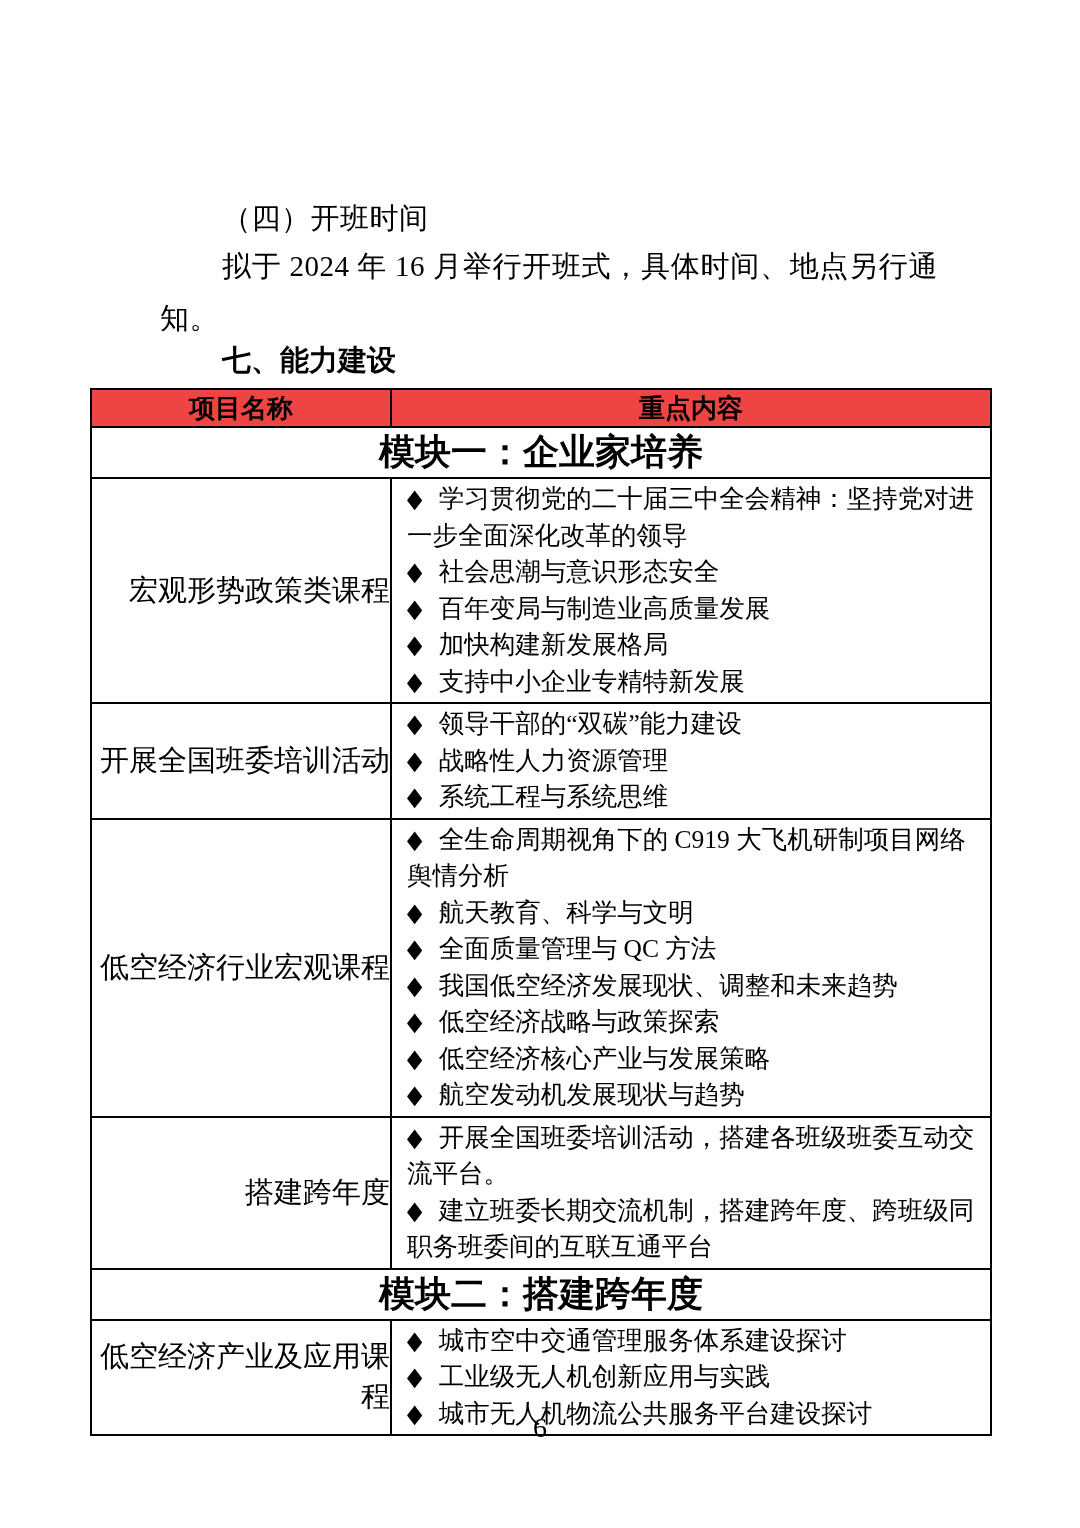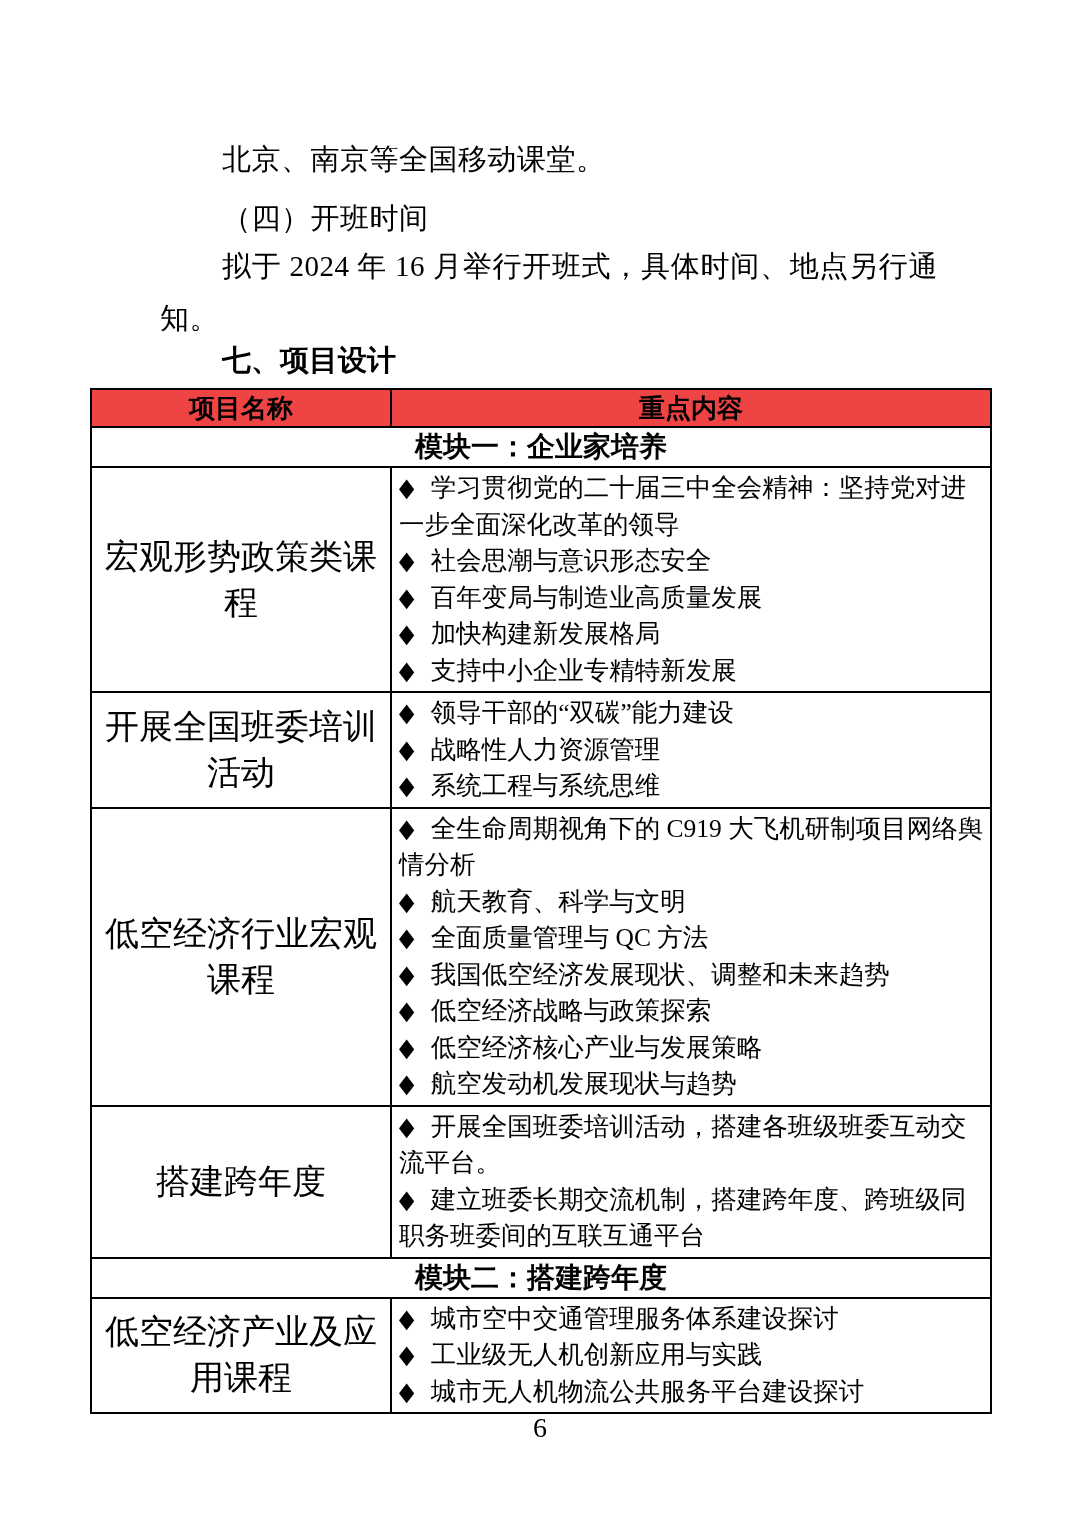--- a/index.html
+++ b/index.html
@@ -62,35 +62,35 @@
     font-family: "Liberation Sans", sans-serif;
     font-weight: bold;
     font-size: 26px;
     height: 38px;
     text-align: center;
     vertical-align: middle;
   }
   td.module-cell {
     font-family: "Liberation Sans", sans-serif;
     font-weight: bold;
-    font-size: 28px;
+    font-size: 36px;
     height: 37px;
     text-align: center;
     vertical-align: middle;
   }
   td.name-cell {
-    font-size: 34px;
-    text-align: center;
+    font-size: 29px;
+    text-align: right;
     vertical-align: middle;
     letter-spacing: 0;
   }
   td.items-cell {
     font-size: 25.5px;
     line-height: 36.5px;
-    padding: 2px 2px 2px 7px;
+    padding: 2px 2px 2px 15px;
     vertical-align: middle;
     text-align: left;
     margin-left: 39px;
   }
   .item { text-align: left; }
   .bullet {
     display: inline-block;
     margin-right: 12px;
     transform: scaleX(0.78);
     transform-origin: left center;
@@ -101,24 +101,23 @@
     left: 0;
     width: 100%;
     text-align: center;
     font-size: 28px;
   }
 </style>
 </head>
 <body>
 
 <div class="page">
-  <p class="body-line l1">北京、南京等全国移动课堂。</p>
   <p class="body-line l2">（四）开班时间</p>
   <p class="body-para">拟于 2024 年 16 月举行开班式，具体时间、地点另行通知。</p>
-  <h2 class="heading">七、项目设计</h2>
+  <h2 class="heading">七、能力建设</h2>
 
   <table class="design-table">
     <colgroup>
         <col class="c1">
         <col class="c2">
       </colgroup>
     <thead>
       <tr>
         <th>项目名称</th>
         <th>重点内容</th>

